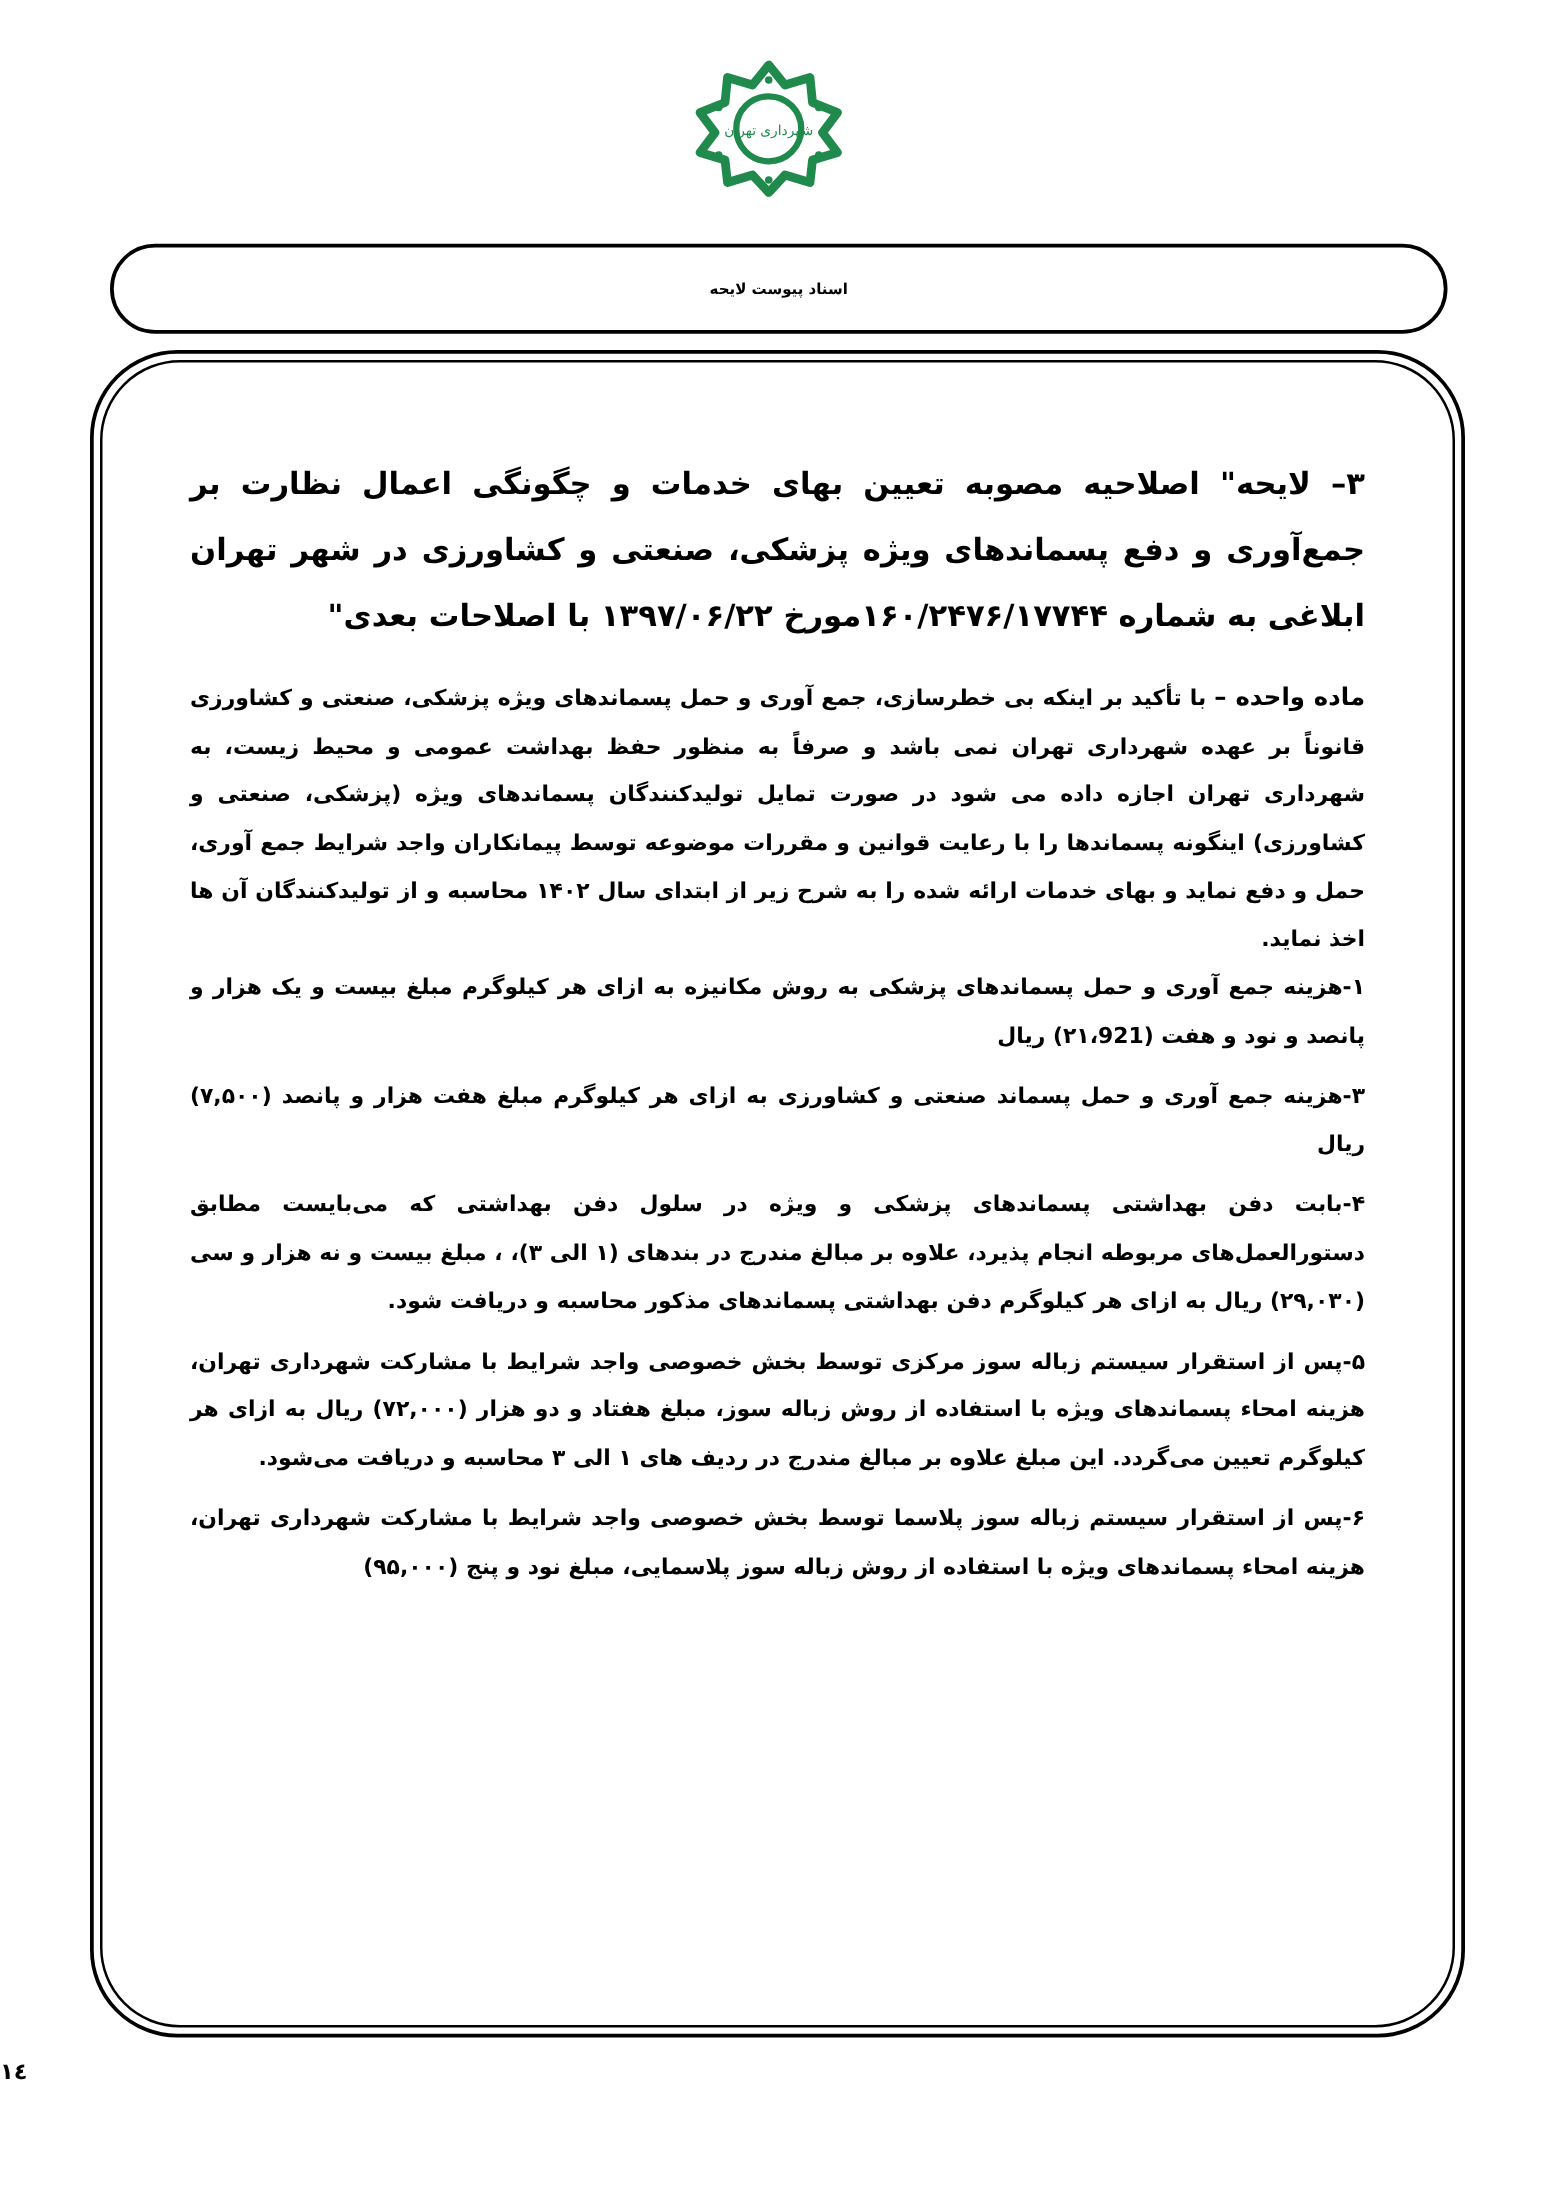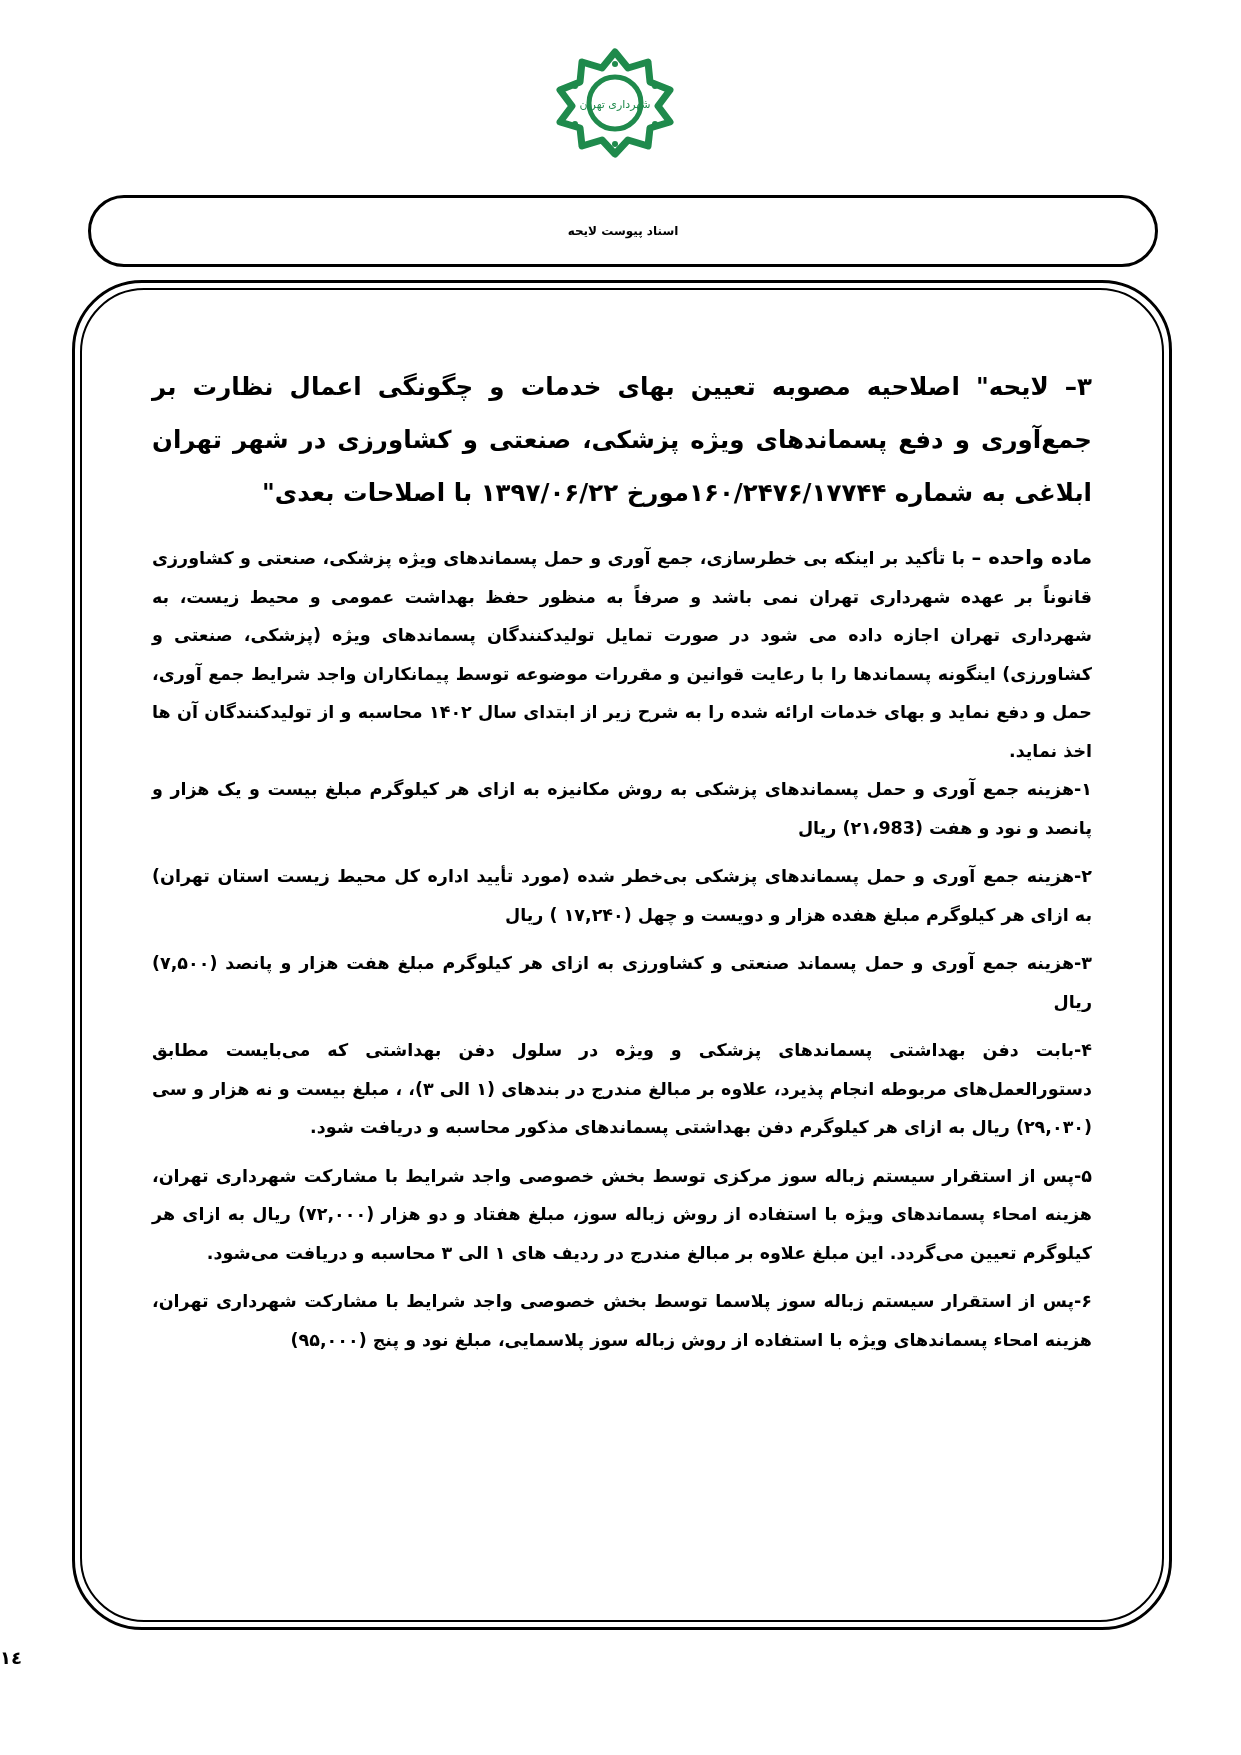--- a/index.html
+++ b/index.html
@@ -78,21 +78,20 @@
 </div>
 
 <div class="content">
   <p class="main-title">۳– لایحه" اصلاحیه  مصوبه تعیین بهای خدمات و چگونگی اعمال نظارت بر جمع‌آوری و دفع پسماندهای ویژه پزشکی، صنعتی و کشاورزی در شهر تهران ابلاغی به شماره ۱۶۰/۲۴۷۶/۱۷۷۴۴مورخ ۱۳۹۷/۰۶/۲۲ با اصلاحات بعدی"</p>
 
   <p class="para">
     <span class="lead">ماده واحده –</span>
     <span>با تأکید بر اینکه بی خطرسازی، جمع آوری و حمل پسماندهای ویژه پزشکی، صنعتی و کشاورزی قانوناً بر عهده شهرداری تهران نمی باشد و صرفاً به منظور حفظ بهداشت عمومی و محیط زیست، به شهرداری تهران اجازه داده می شود در صورت تمایل تولیدکنندگان پسماندهای ویژه (پزشکی، صنعتی و کشاورزی) اینگونه پسماندها را با رعایت قوانین و مقررات موضوعه توسط پیمانکاران واجد شرایط جمع آوری، حمل و دفع نماید و بهای خدمات ارائه شده را به شرح زیر از ابتدای سال ۱۴۰۲ محاسبه و از تولیدکنندگان آن ها اخذ نماید.</span>
   </p>
 
-  <p class="para">۱-هزینه جمع آوری و حمل پسماندهای پزشکی به روش مکانیزه به ازای هر کیلوگرم مبلغ بیست و یک هزار و پانصد و نود و هفت (۲۱،983) ریال</p>
-  <p class="para spaced">۲-هزینه جمع آوری و حمل پسماندهای پزشکی  بی‌خطر شده (مورد تأیید اداره کل محیط زیست استان تهران) به ازای هر کیلوگرم مبلغ هفده هزار و دویست و چهل (۱۷,۲۴۰ ) ریال</p>
+  <p class="para">۱-هزینه جمع آوری و حمل پسماندهای پزشکی به روش مکانیزه به ازای هر کیلوگرم مبلغ بیست و یک هزار و پانصد و نود و هفت (۲۱،921) ریال</p>
   <p class="para spaced">۳-هزینه جمع آوری و حمل پسماند صنعتی و کشاورزی به ازای هر کیلوگرم مبلغ هفت هزار و پانصد (۷,۵۰۰) ریال</p>
   <p class="para spaced">۴-بابت دفن بهداشتی پسماندهای پزشکی و ویژه در سلول دفن بهداشتی که می‌بایست مطابق دستورالعمل‌های مربوطه انجام پذیرد، علاوه بر مبالغ مندرج در بندهای (۱ الی ۳)، ، مبلغ بیست و نه هزار و سی (۲۹,۰۳۰) ریال به ازای هر کیلوگرم دفن بهداشتی پسماندهای مذکور محاسبه و دریافت شود.</p>
   <p class="para spaced">۵-پس از استقرار سیستم زباله سوز مرکزی توسط بخش خصوصی واجد شرایط با مشارکت شهرداری تهران، هزینه امحاء پسماندهای ویژه با استفاده از روش زباله سوز، مبلغ هفتاد و دو هزار (۷۲,۰۰۰) ریال به ازای هر کیلوگرم تعیین می‌گردد. این مبلغ علاوه بر مبالغ مندرج در ردیف های ۱ الی ۳ محاسبه و دریافت می‌شود.</p>
   <p class="para spaced">۶-پس از استقرار سیستم زباله سوز پلاسما توسط بخش خصوصی واجد شرایط با مشارکت شهرداری تهران، هزینه امحاء پسماندهای ویژه با استفاده از روش زباله سوز پلاسمایی، مبلغ نود و پنج (۹۵,۰۰۰)</p>
 </div>
 
 <div class="page-number">١٤</div>
 
 </body></html>

